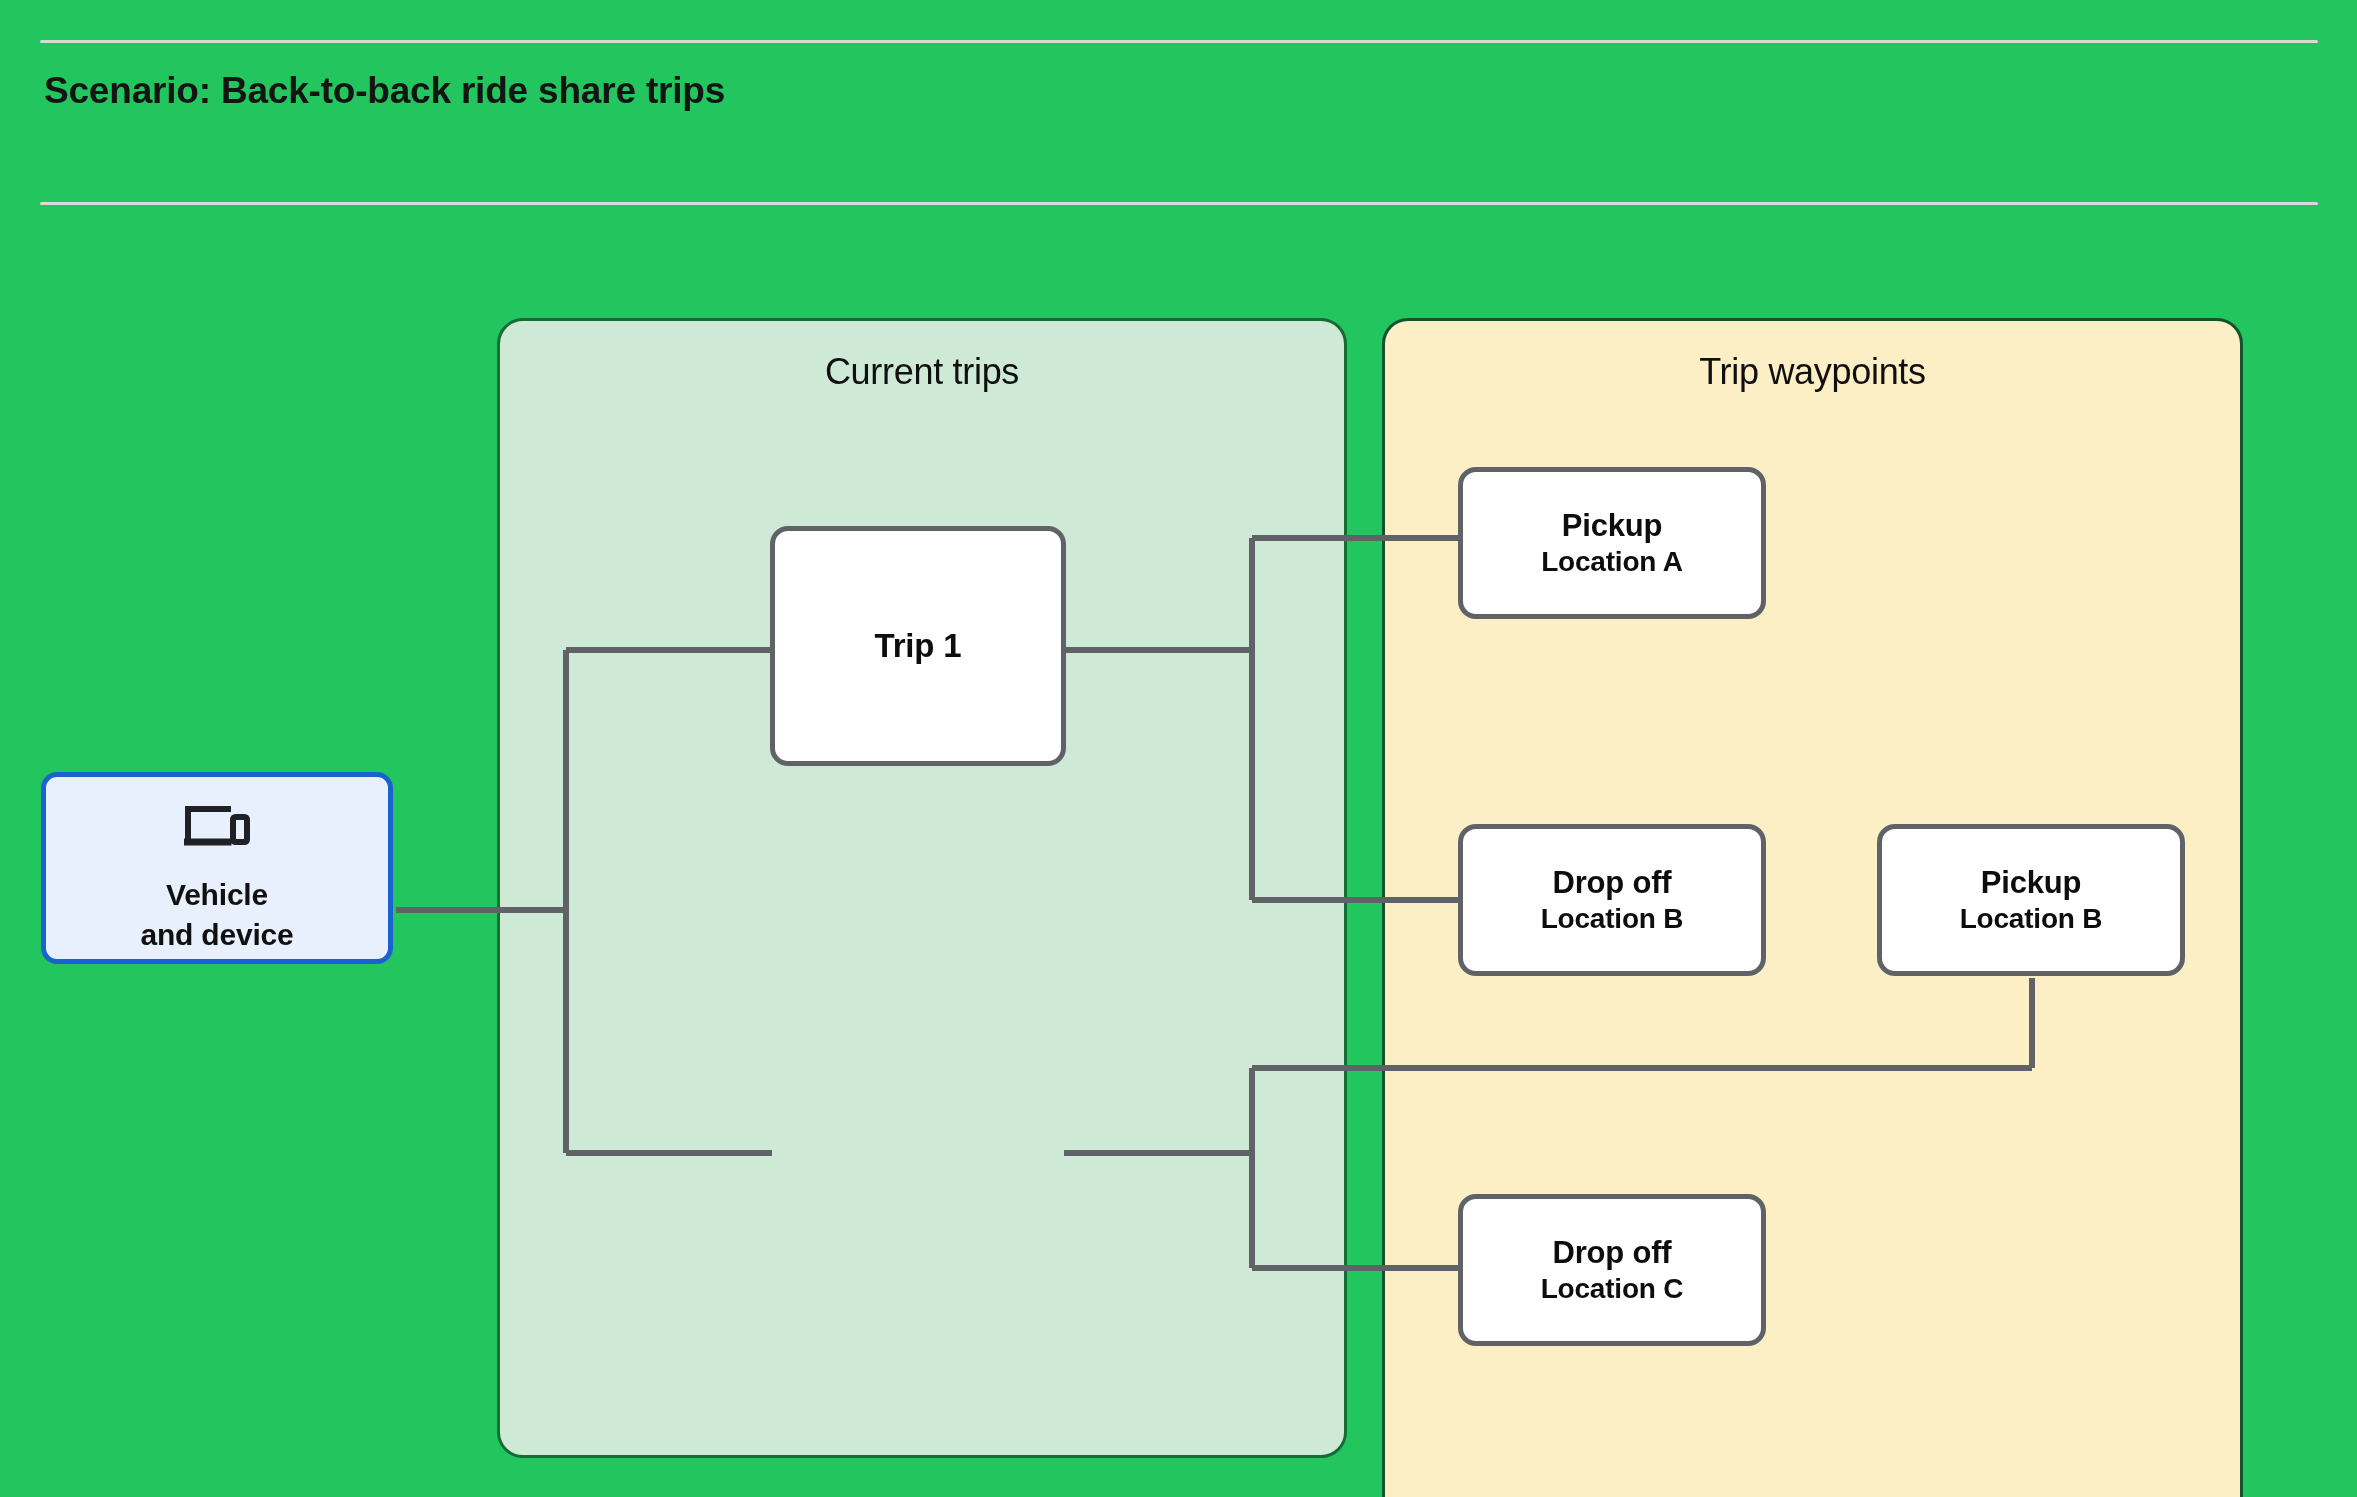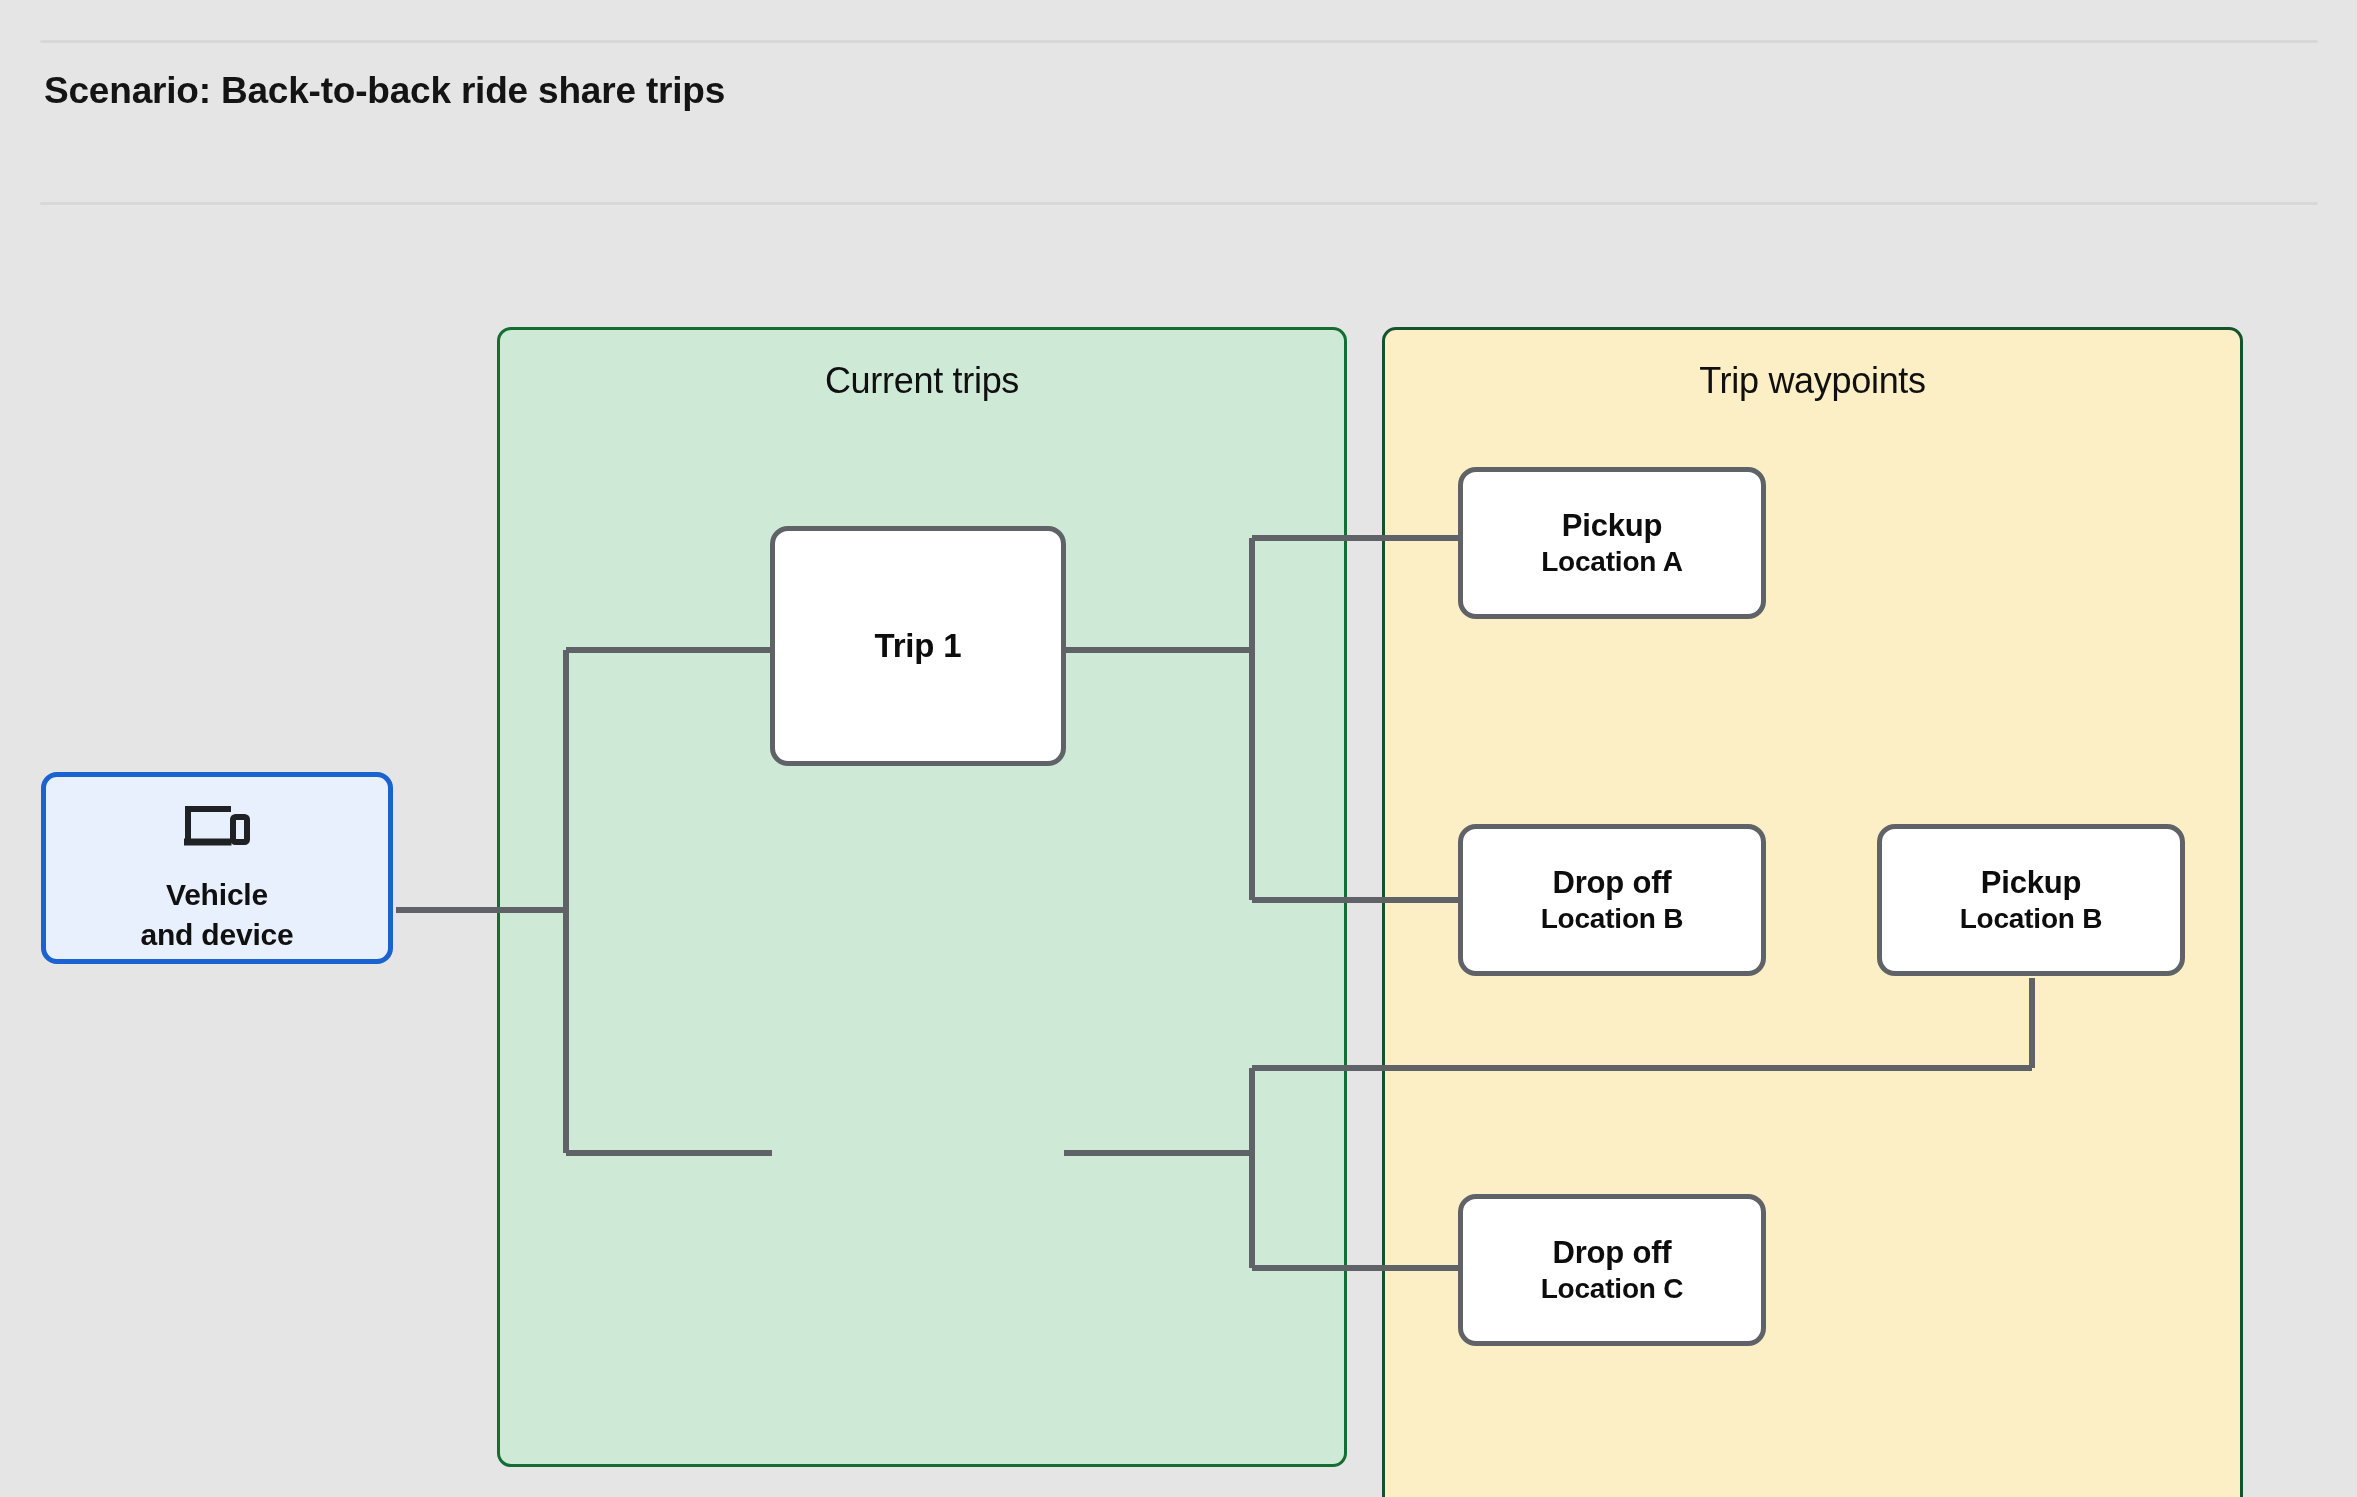--- a/index.html
+++ b/index.html
@@ -8,21 +8,21 @@
     background: #ffffff;
   }
   body {
     font-family: "Liberation Sans", sans-serif;
     -webkit-font-smoothing: antialiased;
   }
   #canvas {
     position: relative;
     width: 2357px;
     height: 1497px;
-    background: #e5e5e5;
+    background: #22c55e;
     overflow: hidden;
   }
 
   
   .divider {
     position: absolute;
     left: 40px;
     width: 2278px;
     height: 3px;
     background: #d8d8d8;
@@ -48,23 +48,22 @@
     font-size: 32px;
     font-weight: normal;
     color: #1b1b1b;
     letter-spacing: -0.1px;
     white-space: nowrap;
   }
 
   
   .group {
     position: absolute;
-    border-radius: 14px;
+    border-radius: 26px;
     box-sizing: border-box;
-    margin-top: 9px;
   }
   #group-current-trips {
     left: 497px;
     top: 318px;
     width: 850px;
     height: 1140px;
     background: #cfe9d7;
     border: 3px solid #156d33;
   }
   #group-trip-waypoints {

